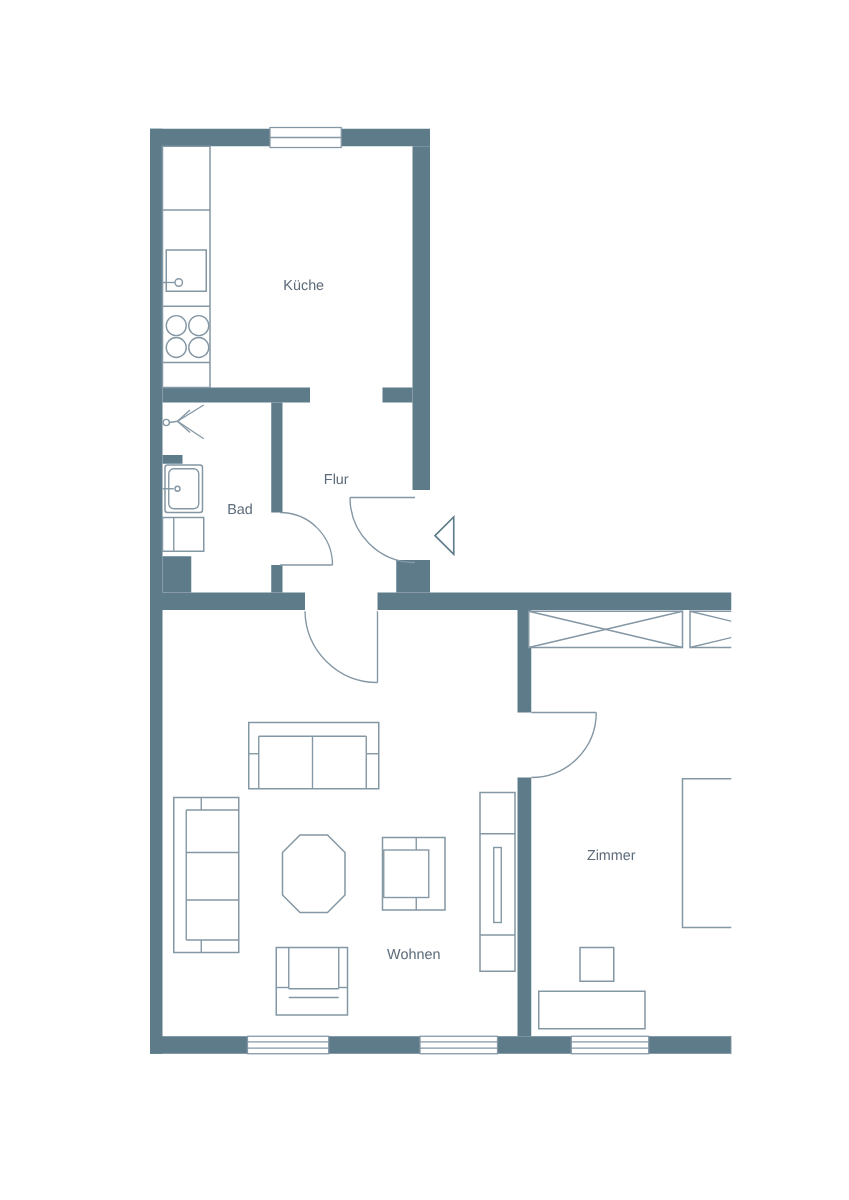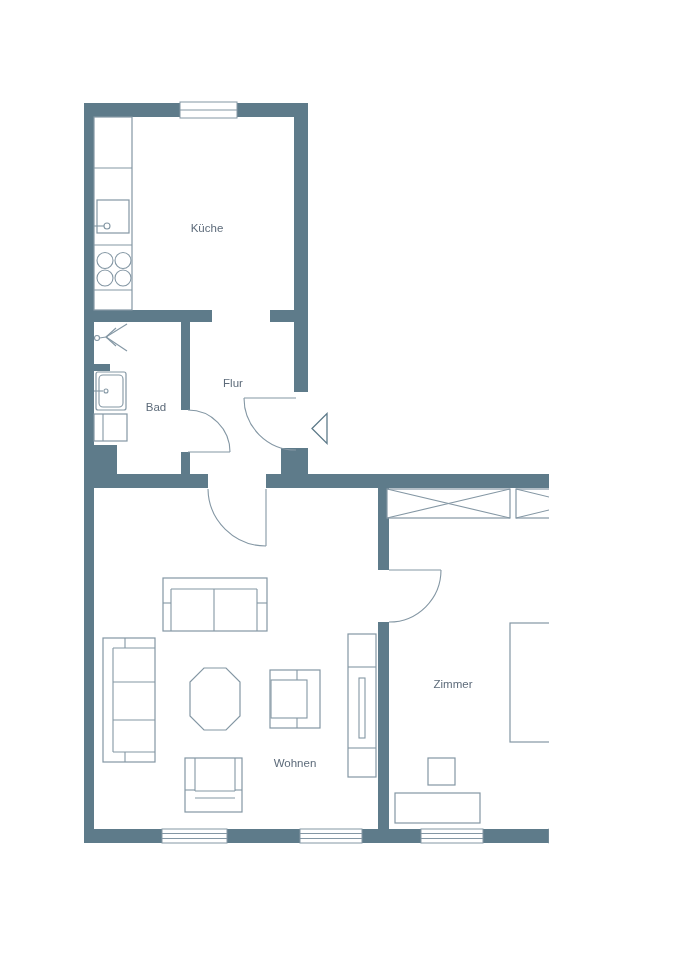--- a/index.html
+++ b/index.html
@@ -2,21 +2,21 @@
 <html style="--wall: #5e7b8a; --line: #8497a4; --text: #5d6b7a; --floor: #ffffff;"><head>
 <meta charset="utf-8">
 <style>
   :root{
     --wall:#5e7b8a;
     --line:#8497a4;
     --text:#5d6b7a;
     --floor:#ffffff;
   }
   html,body{margin:0;padding:0;background:var(--floor);}
-  .page{position:relative;width:549px;height:960px;background:var(--floor);overflow:hidden;}
+  .page{position:relative;width:549px;height:960px;background:var(--floor);overflow:hidden;padding-left:36px;}
   svg{display:block;}
   .wall{fill:var(--wall);stroke:none;}
   .fixture{fill:var(--floor);stroke:var(--line);stroke-width:1.2;}
   .thin{fill:none;stroke:var(--line);stroke-width:1.1;}
   .window{fill:var(--floor);stroke:var(--line);stroke-width:1;}
   .entry{fill:var(--floor);stroke:var(--wall);stroke-width:1.3;stroke-linejoin:miter;}
   .room-label{fill:var(--text);font:11.5px "Liberation Sans", sans-serif;text-anchor:middle;}
 </style>
 </head>
 <body>

